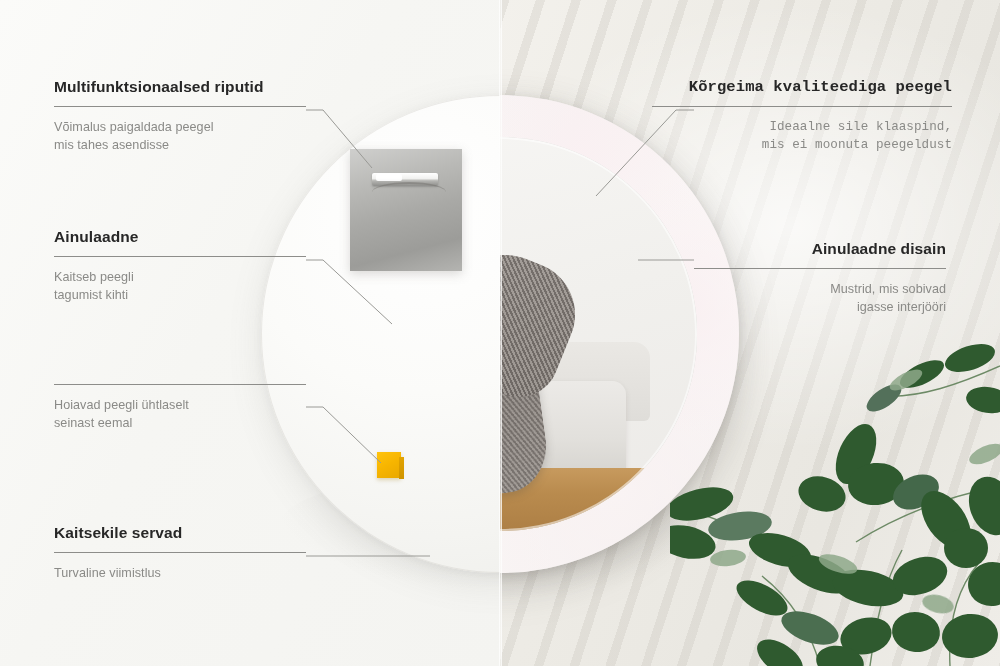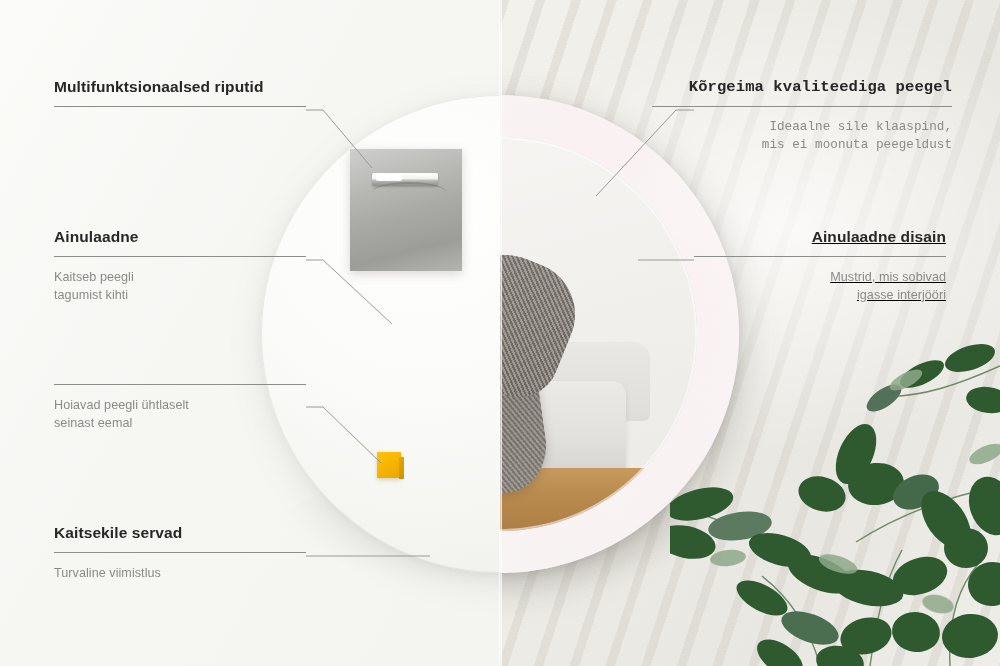--- a/index.html
+++ b/index.html
@@ -179,21 +179,21 @@
 
   
   .leaders{position:absolute;left:0;top:0;width:1000px;height:666px;pointer-events:none;}
 
   
   #co-1{top:78px;}
   #co-2{top:228px;}
   #co-3{top:375px;}
   #co-4{top:524px;}
   #co-5{top:78px;font-family:Liberation Mono, monospace;}
-  #co-6{top:228px;text-decoration:underline;}
+  #co-6{top:240px;}
 
   
   .callout.right.wide{width:300px;right:48px;}
 
   
   .leaves{position:absolute;right:0;bottom:0;width:330px;height:330px;}
 </style>
 </head>
 <body>
 
@@ -248,20 +248,21 @@
 
       <path d="M694,110 L676,110 L596,196"></path>
 
       <path d="M694,260 L638,260"></path>
     </g>
   </svg>
 
   <div class="callout left" id="co-1">
     <div class="c-title">Multifunktsionaalsed riputid</div>
     <div class="c-rule"></div>
+    <div class="c-body">Võimalus paigaldada peegel<br>mis tahes asendisse</div>
   </div>
 
   <div class="callout left" id="co-2">
     <div class="c-title">Ainulaadne</div>
     <div class="c-rule"></div>
     <div class="c-body">Kaitseb peegli<br>tagumist kihti</div>
   </div>
 
   <div class="callout left" id="co-3">
     <div class="c-rule"></div>

